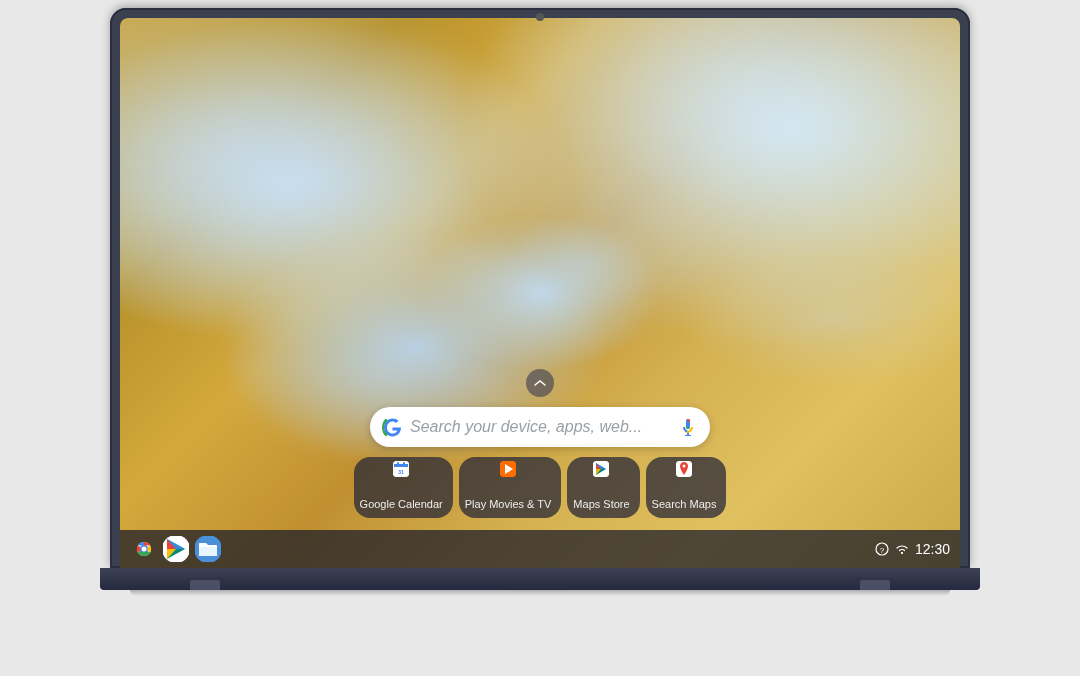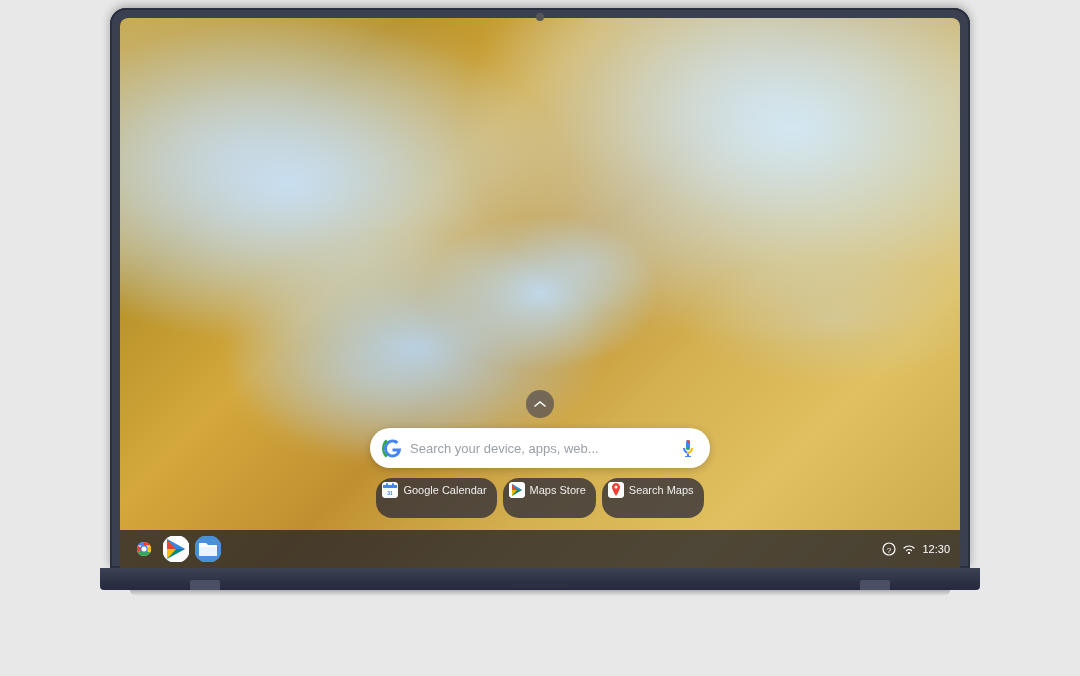--- a/index.html
+++ b/index.html
@@ -137,21 +137,21 @@
     .shelf-right {
       display: flex;
       align-items: center;
       gap: 6px;
       color: white;
       font-size: 11px;
     }
 
     .shelf-time {
       color: white;
-      font-size: 11px;
+      font-size: 14px;
       font-weight: 500;
     }
 
     
     .launcher-area {
       position: absolute;
       bottom: 50px;
       left: 50%;
       transform: translateX(-50%);
       display: flex;
@@ -192,44 +192,46 @@
       font-size: 18px;
       font-weight: bold;
       color: #4285F4;
       font-family: 'Arial', sans-serif;
       flex-shrink: 0;
     }
 
     .search-text {
       flex: 1;
       color: #9aa0a6;
-      font-size: 13px;
+      font-size: 16px;
+      font-style: italic;
     }
 
     .google-mic {
       width: 20px;
       height: 20px;
       flex-shrink: 0;
     }
 
     
     .app-chips {
       display: flex;
       gap: 6px;
       align-items: center;
     }
 
     .app-chip {
       background: rgba(40, 40, 55, 0.75);
       border-radius: 16px;
-      padding: 4px 10px 20px 6px;
-      display: flex;
-      align-items: center;
-      gap: 5px;
+      padding: 4px 10px 8px 6px;
+      display: flex;
+      align-items: center;
+      gap: 21px;
       cursor: pointer;
+      flex-direction: column;
     }
 
     .chip-icon {
       width: 16px;
       height: 16px;
       border-radius: 3px;
       flex-shrink: 0;
     }
 
     .chip-label {
@@ -357,20 +359,27 @@
                   <rect width="16" height="16" rx="2" fill="white"></rect>
                   <rect x="1" y="3" width="14" height="12" rx="1" fill="white" stroke="#E0E0E0" stroke-width="0.5"></rect>
                   <rect x="1" y="3" width="14" height="3" fill="#4285F4"></rect>
                   <rect x="4" y="1" width="2" height="4" rx="1" fill="#4285F4"></rect>
                   <rect x="10" y="1" width="2" height="4" rx="1" fill="#4285F4"></rect>
                   <text x="8" y="13" text-anchor="middle" font-size="5" fill="#4285F4" font-weight="bold">31</text>
                 </svg>
                 <span class="chip-label">Google Calendar</span>
               </div>
 
+              <div class="app-chip">
+                <svg class="chip-icon" width="16" height="16" viewBox="0 0 16 16">
+                  <rect width="16" height="16" rx="2" fill="#FF6D00"></rect>
+                  <polygon points="5,3 13,8 5,13" fill="white"></polygon>
+                </svg>
+                <span class="chip-label">Play Movies &amp; TV</span>
+              </div>
 
               <div class="app-chip">
                 <svg class="chip-icon" width="16" height="16" viewBox="0 0 16 16">
                   <rect width="16" height="16" rx="2" fill="white"></rect>
                   <polygon points="3,2 13,8 3,14" fill="url(#ps1)"></polygon>
                   <defs>
                     <linearGradient id="ps1" x1="3" y1="2" x2="13" y2="14" gradientUnits="userSpaceOnUse">
                       <stop offset="0%" stop-color="#00BFA5"></stop>
                       <stop offset="50%" stop-color="#00897B"></stop>
                       <stop offset="100%" stop-color="#00695C"></stop>

